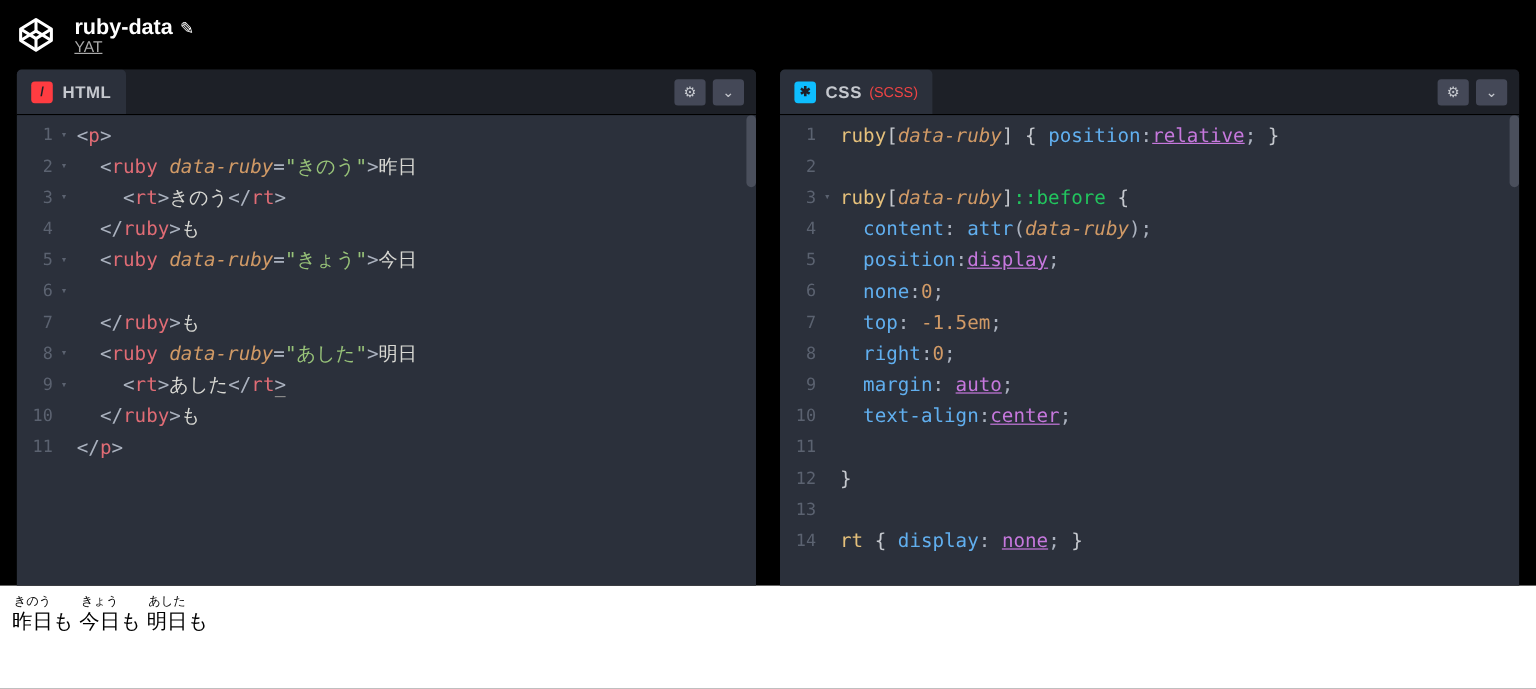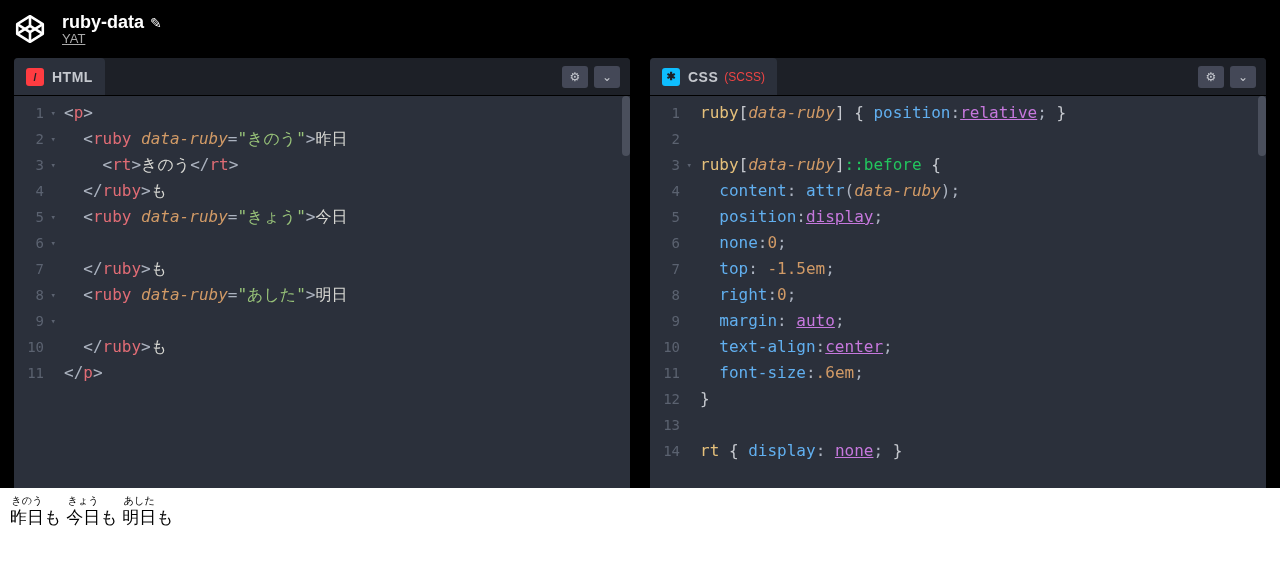--- a/index.html
+++ b/index.html
@@ -91,21 +91,21 @@
       <div class="scroll-ind"></div>
       <div class="code-inner" id="html-code">
           <div class="code-line"><span class="gutter"><span class="num">1</span><span class="fold">▾</span></span><span><span class="punc">&lt;</span><span class="tag">p</span><span class="punc">&gt;</span></span></div>
           <div class="code-line"><span class="gutter"><span class="num">2</span><span class="fold">▾</span></span><span>  <span class="punc">&lt;</span><span class="tag">ruby</span><span class="txt"> </span><span class="attr">data-ruby</span><span class="punc">=</span><span class="str">"きのう"</span><span class="punc">&gt;</span><span class="txt">昨日</span></span></div>
           <div class="code-line"><span class="gutter"><span class="num">3</span><span class="fold">▾</span></span><span>    <span class="punc">&lt;</span><span class="tag">rt</span><span class="punc">&gt;</span><span class="txt">きのう</span><span class="punc">&lt;/</span><span class="tag">rt</span><span class="punc">&gt;</span></span></div>
           <div class="code-line"><span class="gutter"><span class="num">4</span><span class="fold"></span></span><span>  <span class="punc">&lt;/</span><span class="tag">ruby</span><span class="punc">&gt;</span><span class="txt">も</span></span></div>
           <div class="code-line"><span class="gutter"><span class="num">5</span><span class="fold">▾</span></span><span>  <span class="punc">&lt;</span><span class="tag">ruby</span><span class="txt"> </span><span class="attr">data-ruby</span><span class="punc">=</span><span class="str">"きょう"</span><span class="punc">&gt;</span><span class="txt">今日</span></span></div>
           <div class="code-line"><span class="gutter"><span class="num">6</span><span class="fold">▾</span></span></div>
           <div class="code-line"><span class="gutter"><span class="num">7</span><span class="fold"></span></span><span>  <span class="punc">&lt;/</span><span class="tag">ruby</span><span class="punc">&gt;</span><span class="txt">も</span></span></div>
           <div class="code-line"><span class="gutter"><span class="num">8</span><span class="fold">▾</span></span><span>  <span class="punc">&lt;</span><span class="tag">ruby</span><span class="txt"> </span><span class="attr">data-ruby</span><span class="punc">=</span><span class="str">"あした"</span><span class="punc">&gt;</span><span class="txt">明日</span></span></div>
-          <div class="code-line"><span class="gutter"><span class="num">9</span><span class="fold">▾</span></span></div>
+          <div class="code-line"><span class="gutter"><span class="num">9</span><span class="fold">▾</span></span><span>    <span class="punc">&lt;</span><span class="tag">rt</span><span class="punc">&gt;</span><span class="txt">あした</span><span class="punc">&lt;/</span><span class="tag">rt</span><span class="punc underline-cursor">&gt;</span></span></div>
           <div class="code-line"><span class="gutter"><span class="num">10</span><span class="fold"></span></span><span>  <span class="punc">&lt;/</span><span class="tag">ruby</span><span class="punc">&gt;</span><span class="txt">も</span></span></div>
           <div class="code-line"><span class="gutter"><span class="num">11</span><span class="fold"></span></span><span><span class="punc">&lt;/</span><span class="tag">p</span><span class="punc">&gt;</span></span></div>
         </div>
     </div>
   </div>
 
   <div class="panel">
     <div class="panel-header">
       <div class="tab">
         <span class="lang-ic css">✱</span>
@@ -126,21 +126,21 @@
           <div class="code-line"><span class="gutter"><span class="num">1</span><span class="fold"></span></span><span><span class="sel">ruby</span><span class="brk">[</span><span class="attr">data-ruby</span><span class="brk">]</span><span class="txt"> </span><span class="brk">{</span><span class="txt"> </span><span class="prop">position</span><span class="punc">:</span><span class="valkw">relative</span><span class="punc">;</span><span class="txt"> </span><span class="brk">}</span></span></div>
           <div class="code-line"><span class="gutter"><span class="num">2</span><span class="fold"></span></span><span></span></div>
           <div class="code-line"><span class="gutter"><span class="num">3</span><span class="fold">▾</span></span><span><span class="sel">ruby</span><span class="brk">[</span><span class="attr">data-ruby</span><span class="brk">]</span><span class="pseudo">::before</span><span class="txt"> </span><span class="brk">{</span></span></div>
           <div class="code-line"><span class="gutter"><span class="num">4</span><span class="fold"></span></span><span>  <span class="prop">content</span><span class="punc">:</span><span class="txt"> </span><span class="fn">attr</span><span class="punc">(</span><span class="attr">data-ruby</span><span class="punc">)</span><span class="punc">;</span></span></div>
           <div class="code-line"><span class="gutter"><span class="num">5</span><span class="fold"></span></span><span>  <span class="prop">position</span><span class="punc">:</span><span class="valkw">display</span><span class="punc">;</span></span></div>
           <div class="code-line"><span class="gutter"><span class="num">6</span><span class="fold"></span></span><span>  <span class="prop">none</span><span class="punc">:</span><span class="val">0</span><span class="punc">;</span></span></div>
           <div class="code-line"><span class="gutter"><span class="num">7</span><span class="fold"></span></span><span>  <span class="prop">top</span><span class="punc">:</span><span class="txt"> </span><span class="val">-1.5em</span><span class="punc">;</span></span></div>
           <div class="code-line"><span class="gutter"><span class="num">8</span><span class="fold"></span></span><span>  <span class="prop">right</span><span class="punc">:</span><span class="val">0</span><span class="punc">;</span></span></div>
           <div class="code-line"><span class="gutter"><span class="num">9</span><span class="fold"></span></span><span>  <span class="prop">margin</span><span class="punc">:</span><span class="txt"> </span><span class="valkw">auto</span><span class="punc">;</span></span></div>
           <div class="code-line"><span class="gutter"><span class="num">10</span><span class="fold"></span></span><span>  <span class="prop">text-align</span><span class="punc">:</span><span class="valkw">center</span><span class="punc">;</span></span></div>
-          <div class="code-line"><span class="gutter"><span class="num">11</span><span class="fold"></span></span><span>  <span class="prop">font-size</span><span class="punc">:</span><span class="val">.6em</span><span class="punc">;</span></span></div>
+          <div class="code-line"><span class="gutter"><span class="num">11</span><span class="fold"></span></span></div>
           <div class="code-line"><span class="gutter"><span class="num">12</span><span class="fold"></span></span><span><span class="brk">}</span></span></div>
           <div class="code-line"><span class="gutter"><span class="num">13</span><span class="fold"></span></span><span></span></div>
           <div class="code-line"><span class="gutter"><span class="num">14</span><span class="fold"></span></span><span><span class="sel">rt</span><span class="txt"> </span><span class="brk">{</span><span class="txt"> </span><span class="prop">display</span><span class="punc">:</span><span class="txt"> </span><span class="valkw">none</span><span class="punc">;</span><span class="txt"> </span><span class="brk">}</span></span></div>
         </div>
     </div>
   </div>
 
 </div>
 
 <div class="output">

